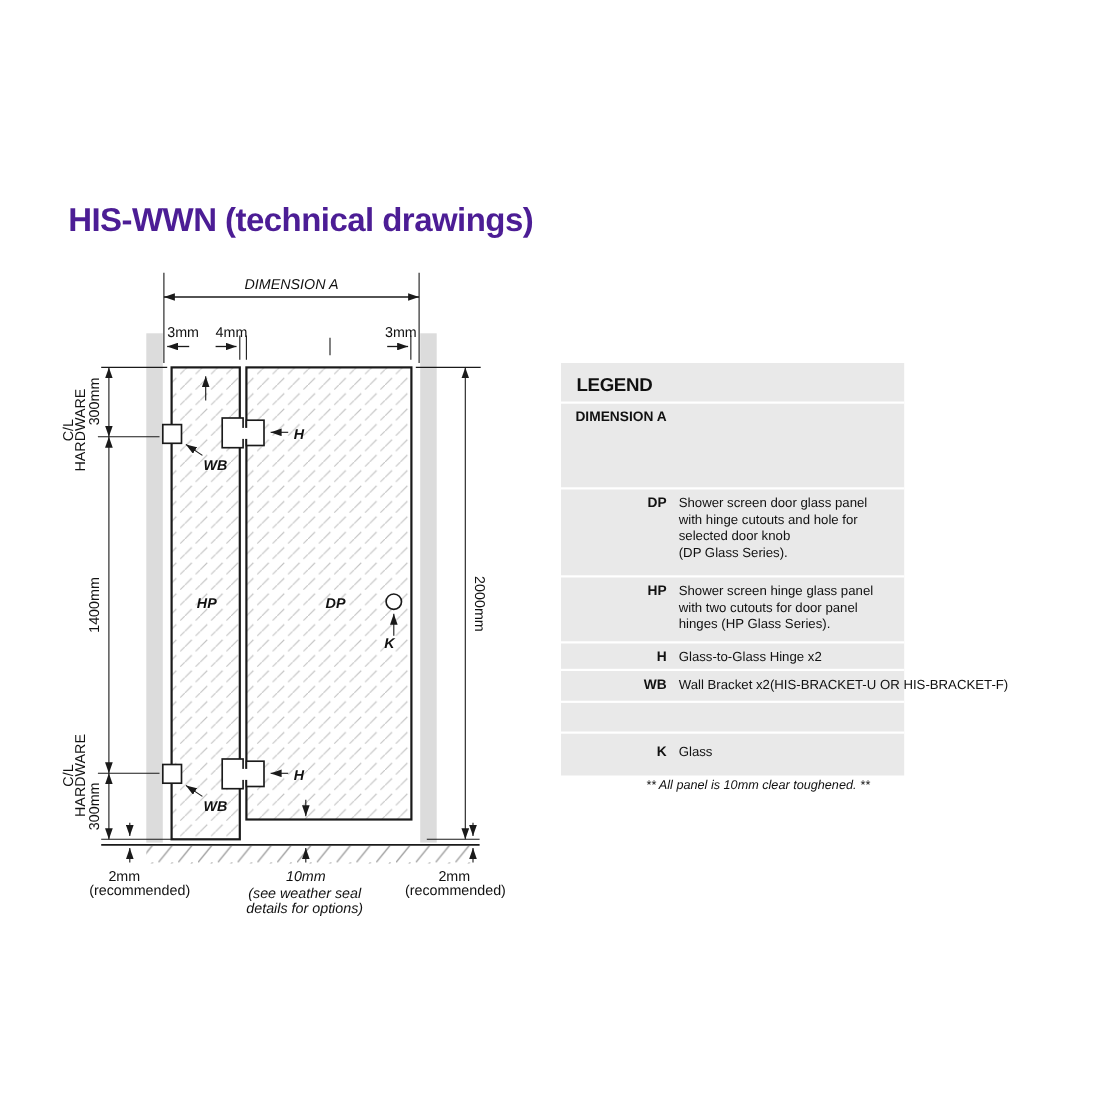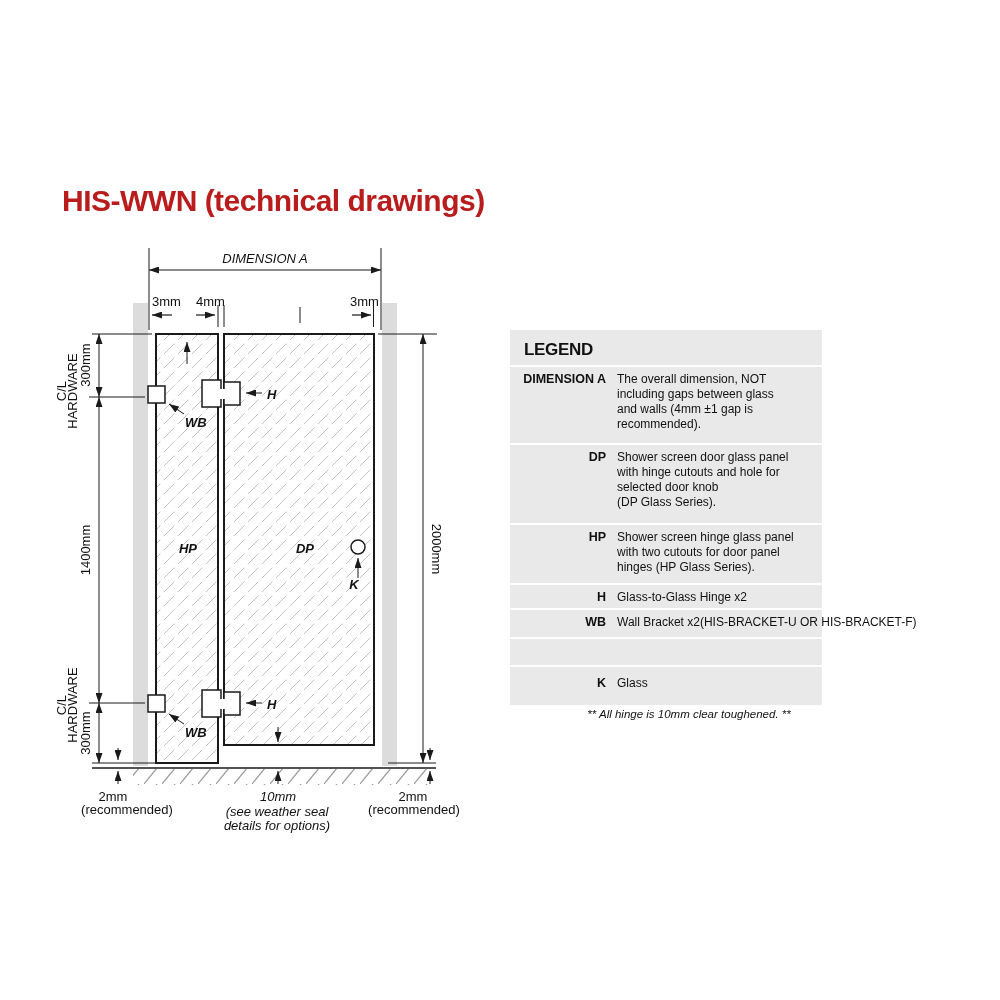--- a/index.html
+++ b/index.html
@@ -3,21 +3,21 @@
 <meta charset="utf-8">
 <style>
   :root{
     --line:#1a1a1a; --wall:#dcdcdc; --legend_bg:#e9e9e9;
     --hatch:#c3c3c3; --floor_hatch:#9a9a9a; --text:#111;
   }
   html,body{margin:0;padding:0;background:#fff;}
   .page{position:relative;width:1000px;height:1000px;background:#fff;overflow:hidden;
         font-family:"Liberation Sans",sans-serif;color:var(--text);}
   .title{position:absolute;left:62px;top:184px;margin:0;font-size:30px;font-weight:bold;
-         letter-spacing:-.5px;color:#b91c1c;white-space:nowrap;}
+         letter-spacing:-.5px;color:#4c1d95;white-space:nowrap;}
   
   .draw{position:absolute;left:0;top:0;}
   .ln{stroke:var(--line);fill:none;stroke-width:1.2px;}
   .sw1{stroke-width:1px}.sw15{stroke-width:1.5px}
   .wallr{fill:var(--wall);stroke:none;}
   .panel{fill:url(#glassHatch);stroke:var(--line);stroke-width:2px;}
   .hw{fill:#fff;stroke:var(--line);stroke-width:1.5px;}
   .patch{fill:#fff;stroke:none;}
   text.t{font-family:"Liberation Sans",sans-serif;font-size:13px;fill:var(--text);}
   .t10{font-size:10px}.t11{font-size:11px}.t15{font-size:15px}
@@ -164,24 +164,20 @@
       <circle class="hw" cx="358" cy="547" r="7"></circle>
       <line class="ln sw1" x1="358" y1="578" x2="358" y2="558" marker-end="url(#arr)"></line>
       <text class="t lbl mid" x="354" y="589">K</text>
     </g>
   </svg>
 
   <div class="legend">
     <h2>LEGEND</h2>
     <div class="legend-row r1">
       <span class="term">DIMENSION A</span>
-      <span class="desc">The overall dimension, NOT
-including gaps between glass
-and walls (4mm ±1 gap is
-recommended).</span>
     </div>
     <div class="legend-row r2">
       <span class="term">DP</span>
       <span class="desc">Shower screen door glass panel
 with hinge cutouts and hole for
 selected door knob
 (DP Glass Series).</span>
     </div>
     <div class="legend-row r3">
       <span class="term">HP</span>
@@ -200,15 +196,15 @@
     <div class="legend-row r6">
       <span class="term"></span>
       <span class="desc"></span>
     </div>
     <div class="legend-row r7">
       <span class="term">K</span>
       <span class="desc">Glass</span>
     </div>
   </div>
 
-  <div class="footnote">** All hinge is 10mm clear toughened. **</div>
+  <div class="footnote">** All panel is 10mm clear toughened. **</div>
 
 </div>
 
 </body></html>

